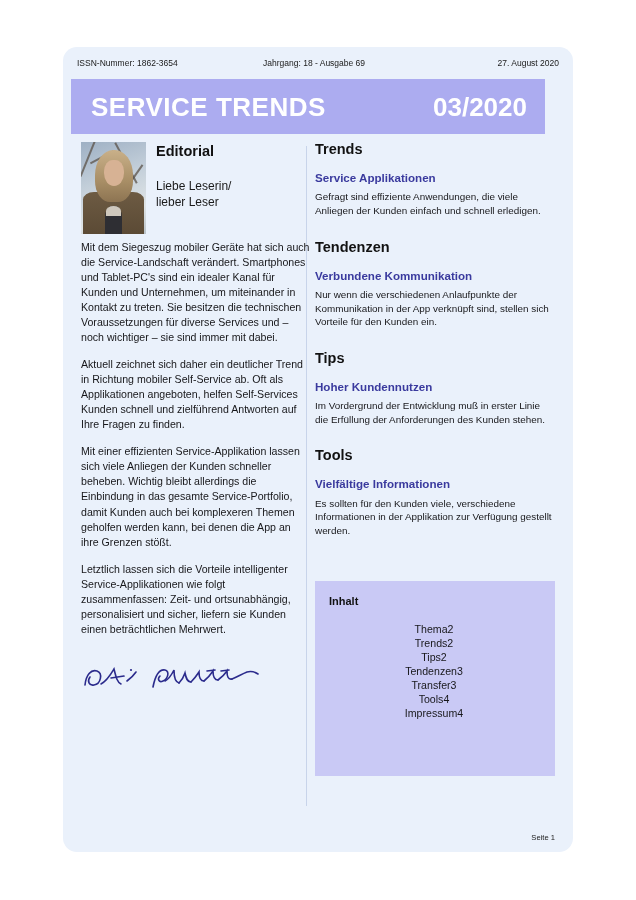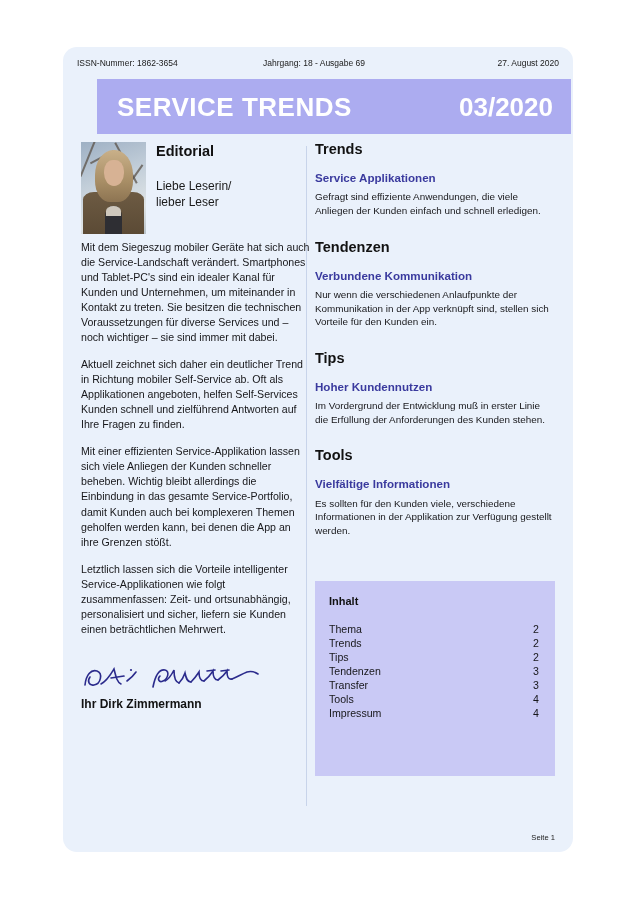--- a/index.html
+++ b/index.html
@@ -45,21 +45,21 @@
     white-space: nowrap;
   }
   .masthead .mh-right {
     position: absolute;
     right: 14px;
     white-space: nowrap;
   }
   
   .title-band {
     position: absolute;
-    left: 34px;
+    left: 8px;
     top: 32px;
     width: 474px;
     height: 55px;
     background: #acacf0;
     display: flex;
     align-items: center;
     justify-content: space-between;
     box-sizing: border-box;
     padding: 0 18px 0 20px;
   }
@@ -234,21 +234,21 @@
     padding: 14px 16px 0 14px;
   }
   .inhalt-title {
     font-size: 11px;
     font-weight: bold;
     color: #121212;
     margin: 0 0 16px 0;
   }
   .toc-row {
     display: flex;
-    justify-content: space-between;
+    justify-content: center;
     font-size: 10.6px;
     color: #17171a;
     line-height: 1.32;
   }
   
   .footer {
     position: absolute;
     right: 18px;
     bottom: 10px;
     font-size: 7.6px;
@@ -315,21 +315,20 @@
             <path d="M84 16 C88 14, 91 9, 93 5 C93 12, 94 17, 98 18"></path>
             <path d="M98 18 C101 15, 103 11, 104 8 C105 13, 106 17, 110 17"></path>
             <path d="M110 17 C113 14, 116 10, 118 7 C118 12, 119 16, 123 16"></path>
             <path d="M123 16 C127 13, 130 9, 132 6 C132 12, 133 15, 137 15"></path>
             <path d="M137 15 C141 12, 144 9, 146 6 C146 11, 147 15, 151 14"></path>
             <path d="M151 14 C156 12, 161 9, 166 7 C170 6, 174 7, 177 9"></path>
             <path d="M126 6 L134 5"></path>
             <path d="M140 6 L148 5"></path>
           </g>
         </svg>
-        <div class="sig-name">Ihr Dirk Zimmermann</div>
       </div>
     </div>
 
     <div class="col-right">
 
       <div>
         <div class="sec-title">Trends</div>
         <div class="sec-sub">Service Applikationen</div>
         <p class="sec-body">Gefragt sind effiziente Anwendungen, die viele Anliegen der Kunden einfach und schnell erledigen.</p>
       </div>

